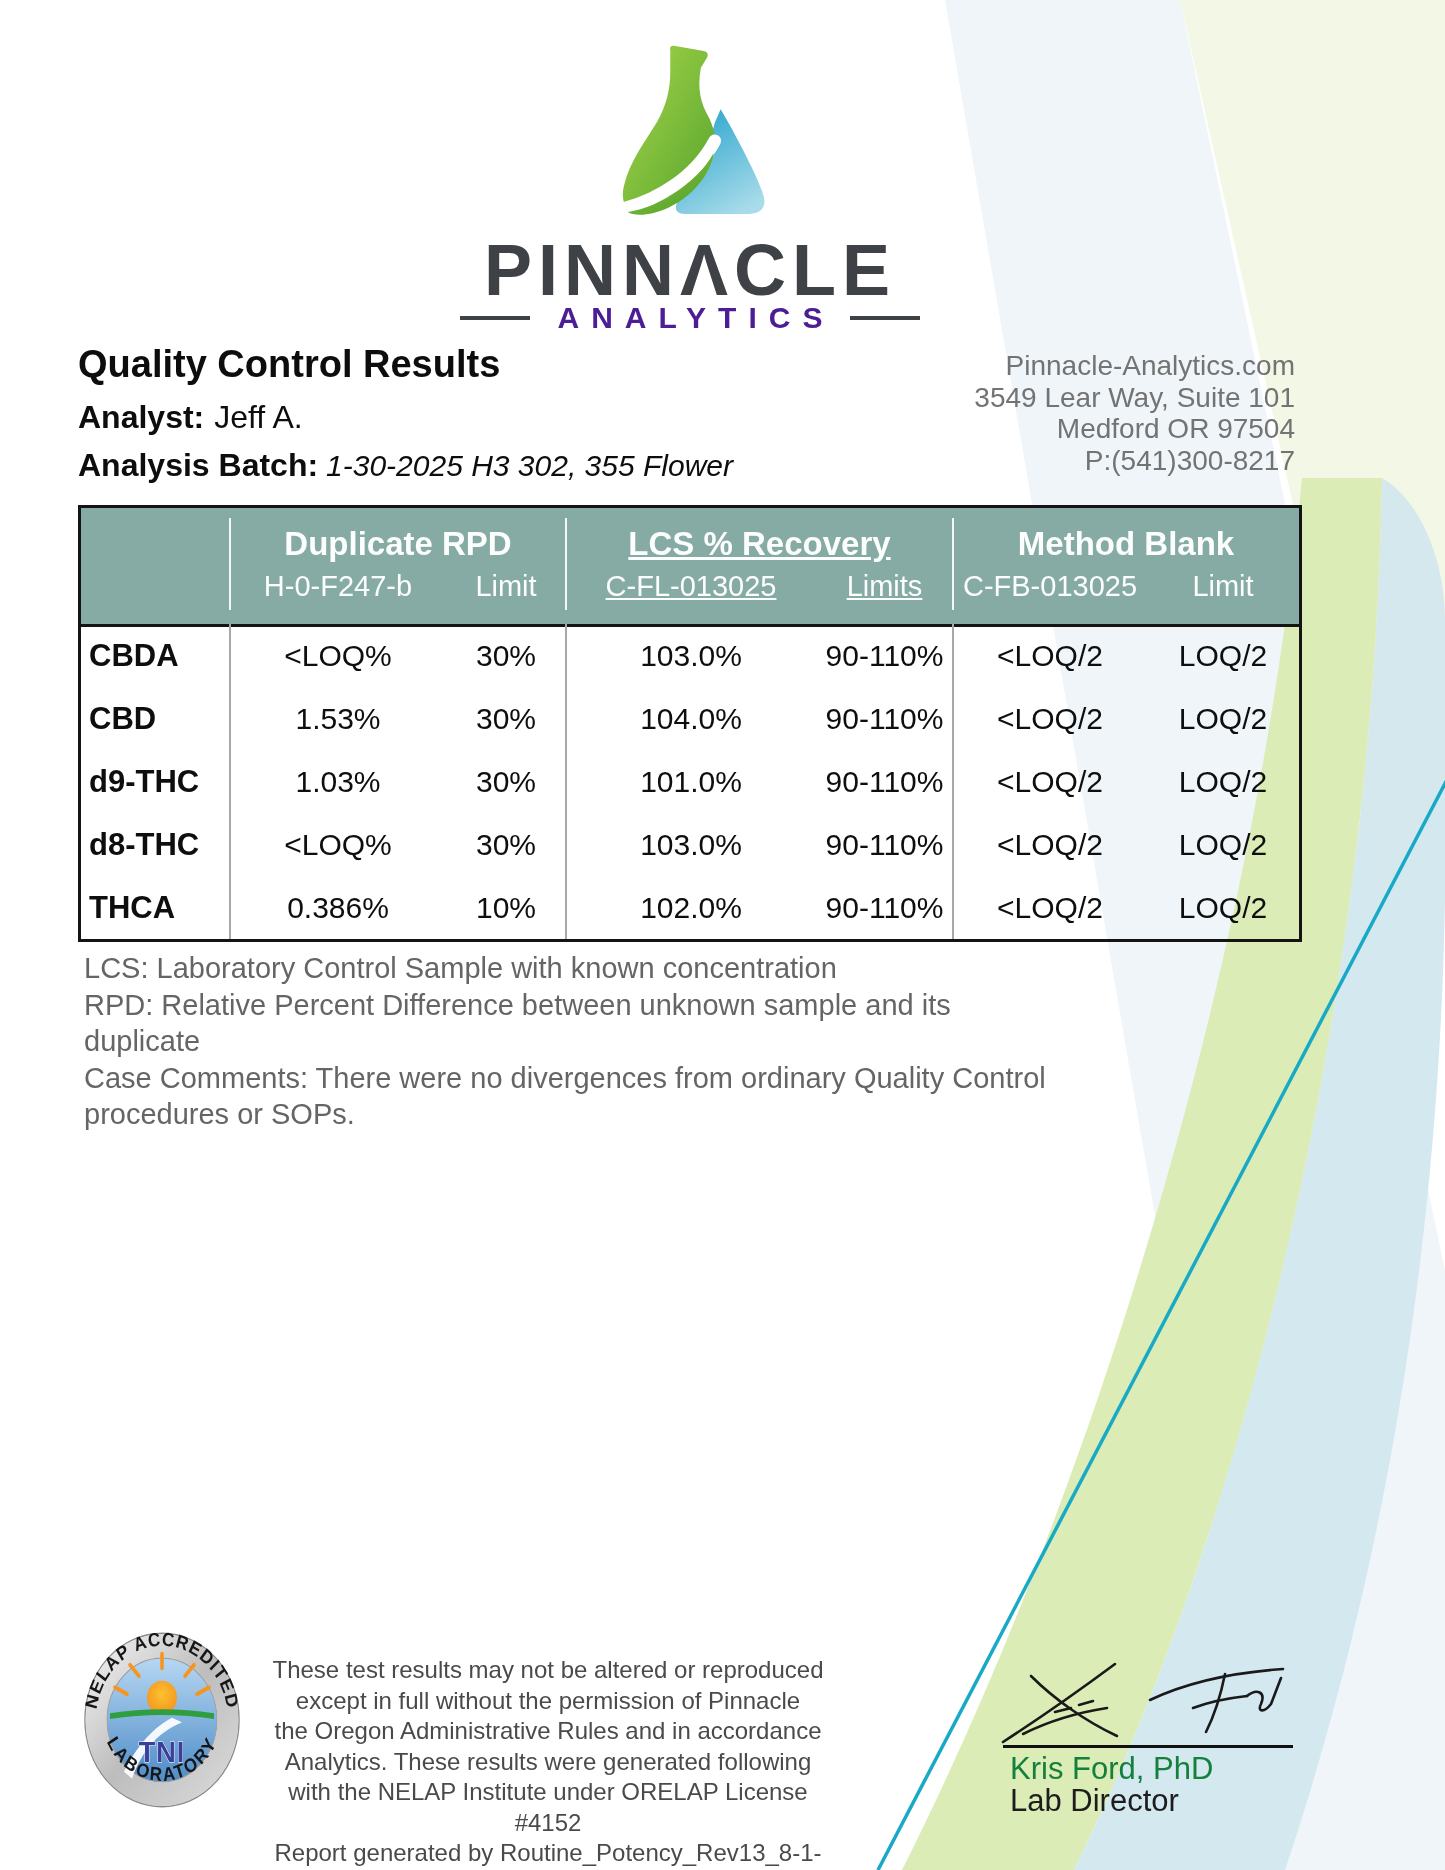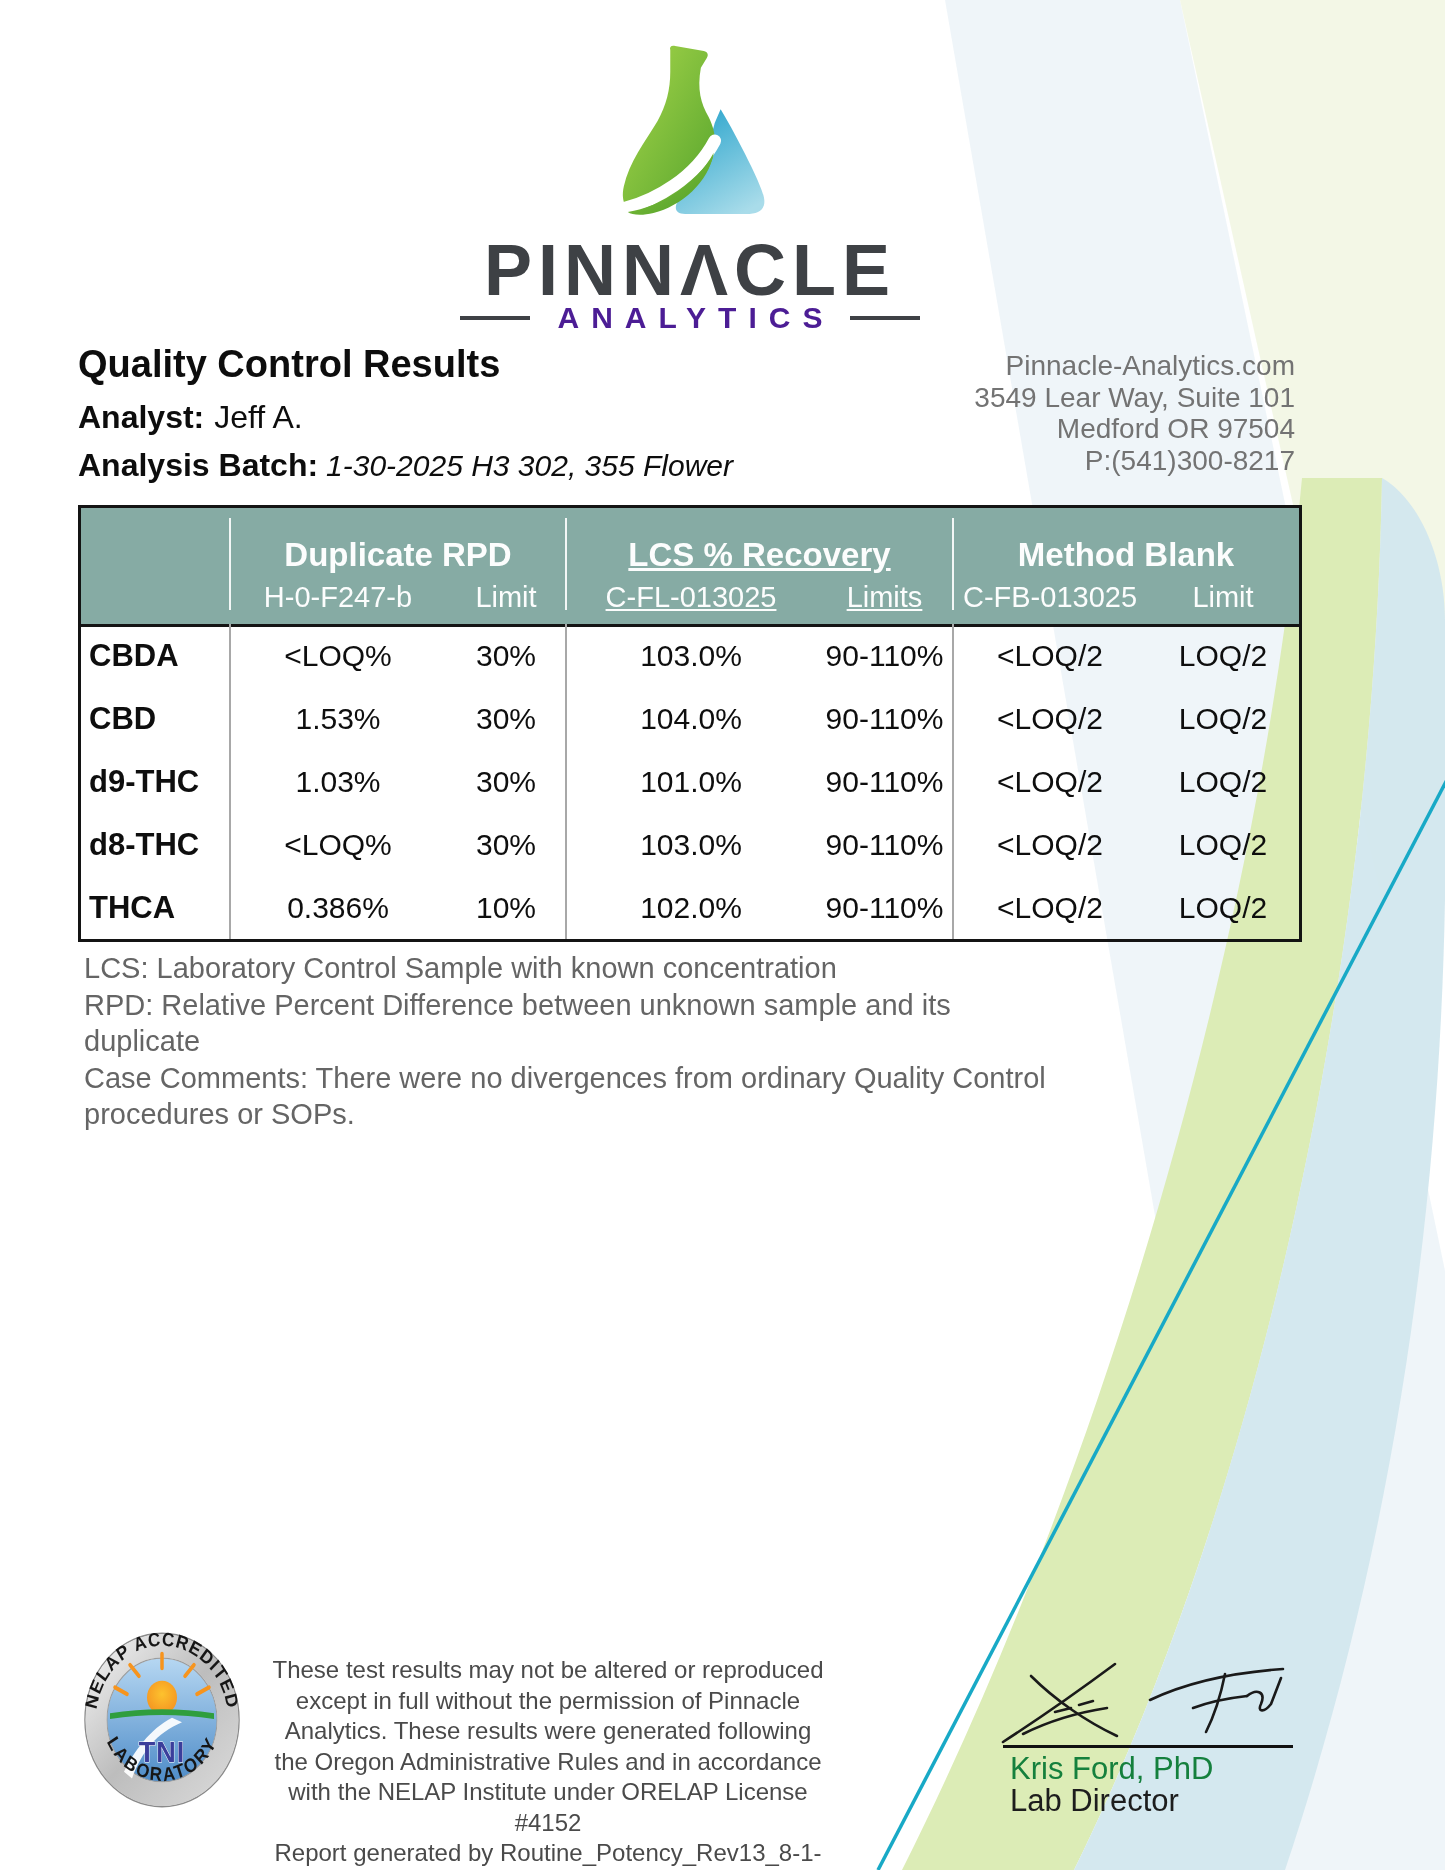--- a/index.html
+++ b/index.html
@@ -44,21 +44,21 @@
   }
 
   
   .qc-table {
     left:78px; top:505px; width:1224px; height:437px;
     border:3px solid #141414;
   }
   .qc-head {
     position:absolute; left:0; top:0; right:0; height:119px;
     background:#86aba4; border-bottom:3px solid #141414;
-    display:flex; color:#fcfdfd;align-items:center;
+    display:flex; color:#fcfdfd;
   }
   .qc-head .spacer { width:149px; }
   .hgroup { display:flex; flex-direction:column; }
   .hgroup .gtitle {
     margin-top:18px; text-align:center;
     font-size:33px; font-weight:700; line-height:36px;
   }
   .hgroup .gsub { display:flex; margin-top:8px; font-size:29px; }
   .gsub div { text-align:center; }
   .w-g1 { width:336px; } .w-g2 { width:387px;text-decoration:underline; } .w-g3 { width:346px; }
@@ -273,22 +273,22 @@
     </text>
     <text font-size="17" font-weight="bold" fill="#161616" letter-spacing="2" font-family="Liberation Sans, sans-serif">
       <textPath href="#arcBot" startOffset="50%" text-anchor="middle">LABORATORY</textPath>
     </text>
     <text x="80" y="117" font-size="27" font-weight="bold" fill="#3b3e9b" stroke="#ffffff" stroke-width="0.8" paint-order="stroke" text-anchor="middle" letter-spacing="1" font-family="Liberation Sans, sans-serif">TNI</text>
   </svg>
 
   <div class="abs disclaimer">
     <div>These test results may not be altered or reproduced</div>
     <div>except in full without the permission of Pinnacle</div>
+    <div>the Oregon Administrative Rules and in accordance</div>
     <div>Analytics. These results were generated following</div>
-    <div>the Oregon Administrative Rules and in accordance</div>
     <div>with the NELAP Institute under ORELAP License #4152</div>
     <div>Report generated by Routine_Potency_Rev13_8-1-2023</div>
   </div>
   <div class="abs page-label">Pg 2 of 2</div>
 
   <svg class="abs signature-scribble" viewBox="0 0 300 100">
     <g fill="none" stroke="#1a1a1a" stroke-width="2.6" stroke-linecap="round">
       <path d="M8,94 C45,70 85,42 120,16"></path>
       <path d="M36,28 C60,52 92,74 122,88"></path>
       <path d="M28,86 C56,72 86,64 112,60"></path>

